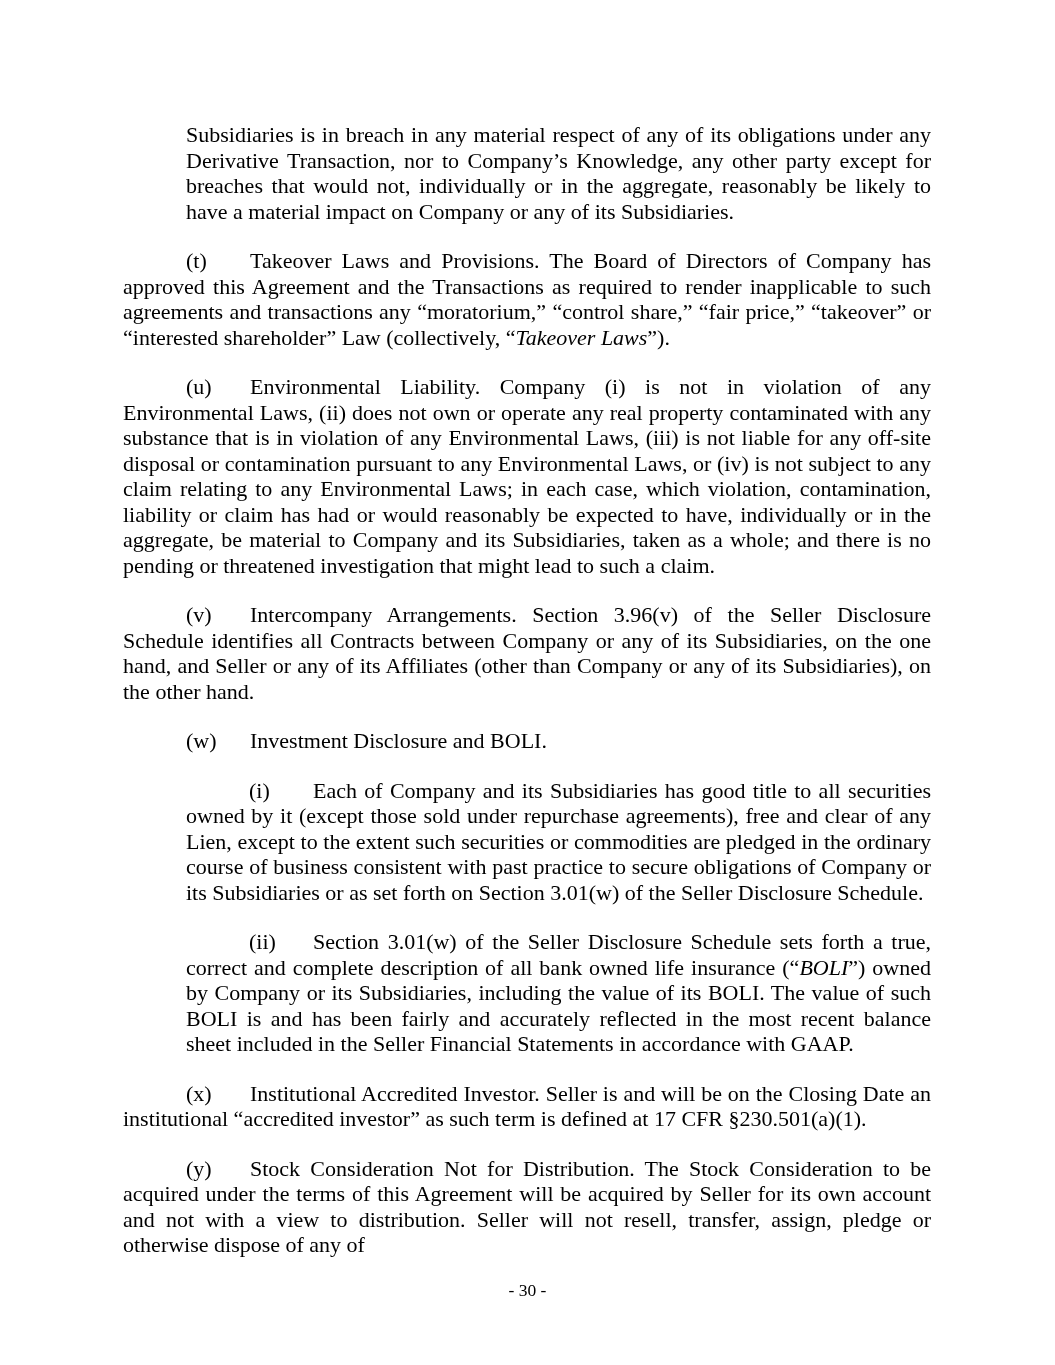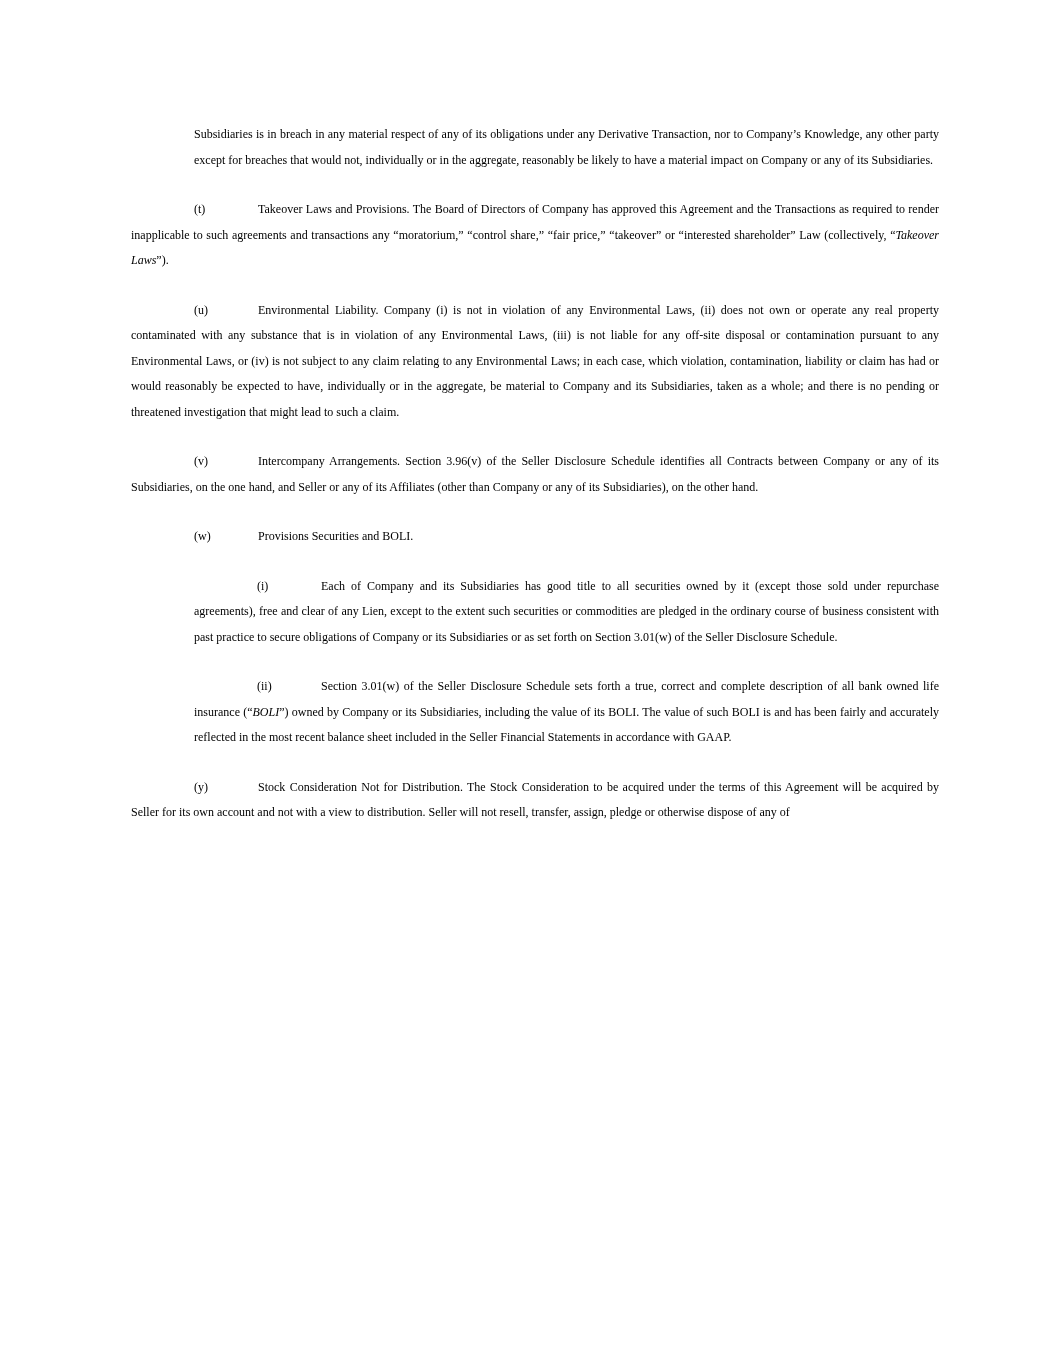--- a/index.html
+++ b/index.html
@@ -10,24 +10,23 @@
     background: #ffffff;
     font-family: "Liberation Serif", "DejaVu Serif", serif;
     color: #000000;
     overflow: hidden;
   }
   .content {
     position: absolute;
     left: 123px;
     top: 122px;
     width: 808px;
-    font-size: 12px;
+    font-size: 22px;
     line-height: 25.5px;
     text-align: justify;
-    margin-left: 8px;
   }
   .para { margin: 0 0 24px 0; }
   .para.cont { margin-left: 63px; }
   .para.item { text-indent: 63px; }
   .para.subitem { margin-left: 63px; text-indent: 63px; }
   .lbl { display: inline-block; width: 64px; text-indent: 0; }
   .u { }
   .i { font-style: italic; }
   .footer {
     position: absolute;
@@ -45,23 +44,25 @@
 <div class="page">
   <div class="content">
     <p class="para cont"><span>Subsidiaries is in breach in any material respect of any of its obligations under any Derivative Transaction, nor to Company’s Knowledge, any other party except for breaches that would not, individually or in the aggregate, reasonably be likely to have a material impact on Company or any of its Subsidiaries.</span></p>
 
     <p class="para item"><span class="lbl">(t)</span><span class="u">Takeover Laws and Provisions</span><span>. The Board of Directors of Company has approved this Agreement and the Transactions as required to render inapplicable to such agreements and transactions any “moratorium,” “control share,” “fair price,” “takeover” or “interested shareholder” Law (collectively, “</span><span class="i">Takeover Laws</span><span>”).</span></p>
 
     <p class="para item"><span class="lbl">(u)</span><span class="u">Environmental Liability</span><span>. Company (i) is not in violation of any Environmental Laws, (ii) does not own or operate any real property contaminated with any substance that is in violation of any Environmental Laws, (iii) is not liable for any off-site disposal or contamination pursuant to any Environmental Laws, or (iv) is not subject to any claim relating to any Environmental Laws; in each case, which violation, contamination, liability or claim has had or would reasonably be expected to have, individually or in the aggregate, be material to Company and its Subsidiaries, taken as a whole; and there is no pending or threatened investigation that might lead to such a claim.</span></p>
 
     <p class="para item"><span class="lbl">(v)</span><span class="u">Intercompany Arrangements</span><span>. </span><span class="u">Section 3.96(v)</span><span> of the Seller Disclosure Schedule identifies all Contracts between Company or any of its Subsidiaries, on the one hand, and Seller or any of its Affiliates (other than Company or any of its Subsidiaries), on the other hand.</span></p>
 
-    <p class="para item"><span class="lbl">(w)</span><span class="u">Provisions Securities and BOLI</span><span>.</span></p>
+    <p class="para item"><span class="lbl">(w)</span><span class="u">Investment Disclosure and BOLI</span><span>.</span></p>
 
     <p class="para subitem"><span class="lbl">(i)</span><span>Each of Company and its Subsidiaries has good title to all securities owned by it (except those sold under repurchase agreements), free and clear of any Lien, except to the extent such securities or commodities are pledged in the ordinary course of business consistent with past practice to secure obligations of Company or its Subsidiaries or as set forth on </span><span class="u">Section 3.01(w)</span><span> of the Seller Disclosure Schedule.</span></p>
 
     <p class="para subitem"><span class="lbl">(ii)</span><span class="u">Section 3.01(w)</span><span> of the Seller Disclosure Schedule sets forth a true, correct and complete description of all bank owned life insurance (“</span><span class="i">BOLI</span><span>”) owned by Company or its Subsidiaries, including the value of its BOLI. The value of such BOLI is and has been fairly and accurately reflected in the most recent balance sheet included in the Seller Financial Statements in accordance with GAAP.</span></p>
 
+    <p class="para item"><span class="lbl">(x)</span><span class="u">Institutional Accredited Investor</span><span>.  Seller is and will be on the Closing Date an institutional “accredited investor” as such term is defined at 17 CFR §230.501(a)(1).</span></p>
 
     <p class="para item"><span class="lbl">(y)</span><span class="u">Stock Consideration Not for Distribution</span><span>. The Stock Consideration to be acquired under the terms of this Agreement will be acquired by Seller for its own account and not with a view to distribution. Seller will not resell, transfer, assign, pledge or otherwise dispose of any of</span></p>
   </div>
 
+  <div class="footer">- 30 -</div>
 </div>
 
 </body></html>

